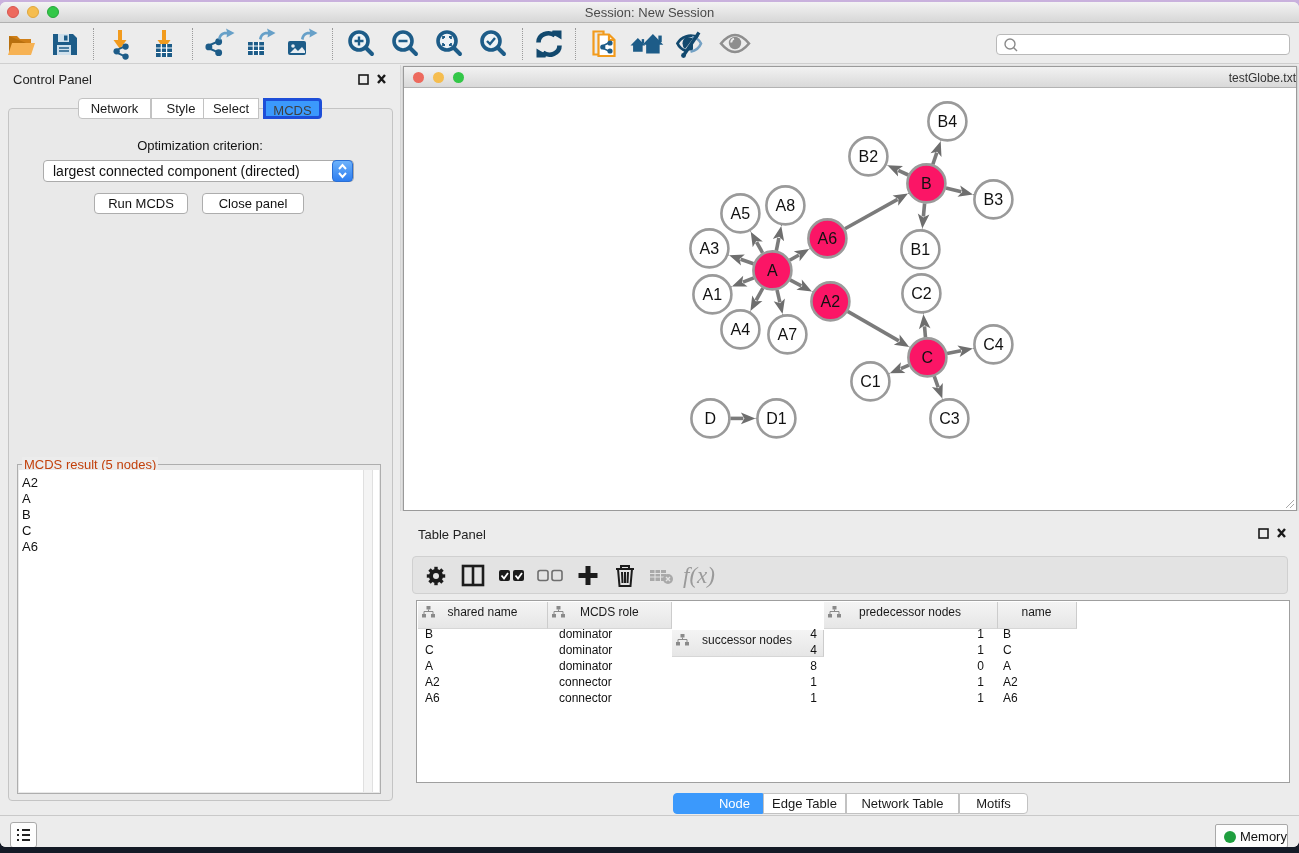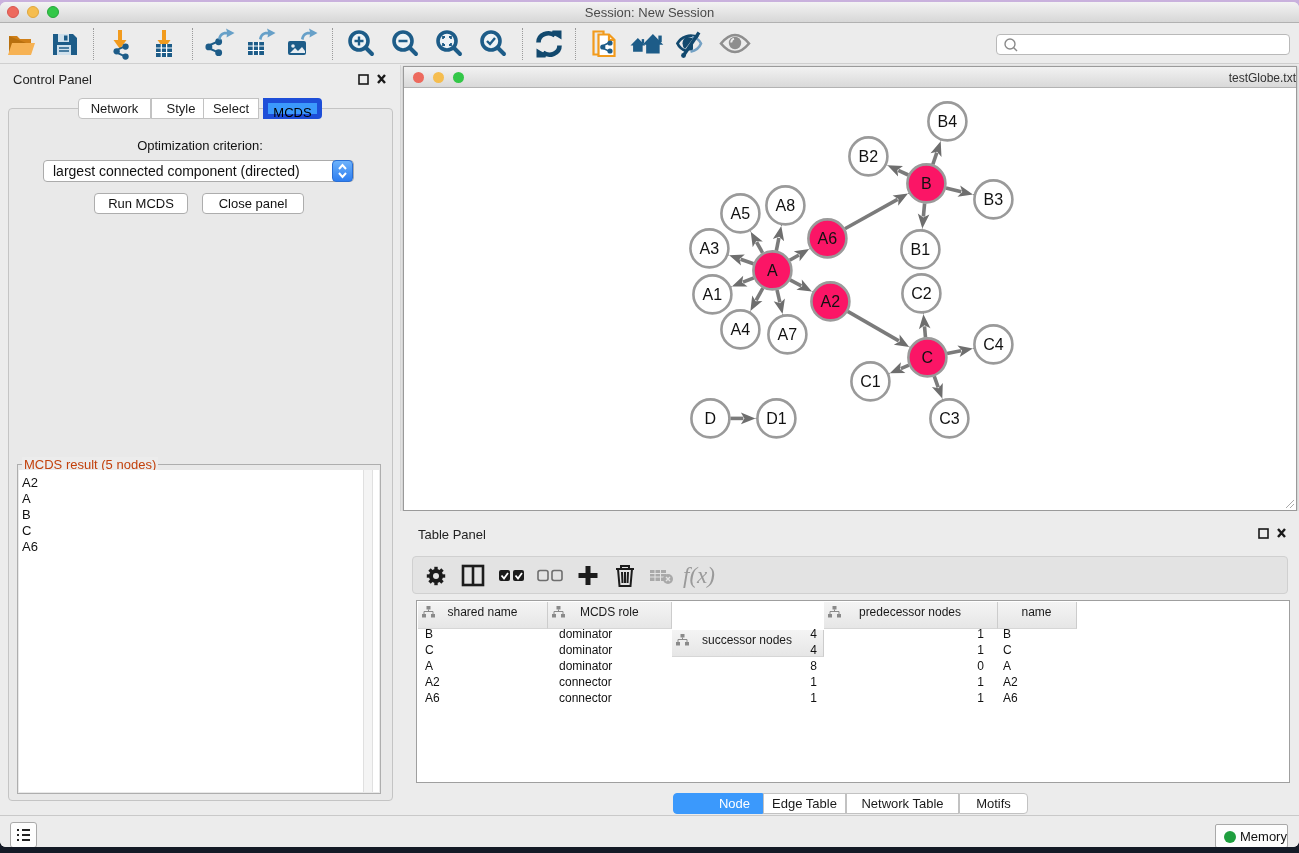--- a/index.html
+++ b/index.html
@@ -11,21 +11,21 @@
 #titlebar .ttl { position:absolute; left:0; right:0; top:3px; text-align:center; font-size:13px; color:#4a4a4a; }
 .light { position:absolute; width:12px; height:12px; border-radius:50%; top:4px; }
 #toolbar { position:absolute; left:0; top:22px; width:1299px; height:40px; background:#ececec; border-bottom:1px solid #cfcfcf; }
 .tsep { position:absolute; top:4px; height:32px; width:0; border-left:1px dotted #9a9a9a; }
 #searchbox { position:absolute; left:996px; top:10px; width:294px; height:21px; background:#fff; border:1px solid #b9b9b9; border-radius:4px; }
 
 #cp { position:absolute; left:0; top:63px; width:400px; height:752px; background:#ececec; }
 #cp .hdr { position:absolute; left:13px; top:7px; font-size:13px; color:#222; }
 #cptabs { position:absolute; left:78px; top:33px; height:21px; font-size:13px; z-index:3; }
 .tab { position:absolute; top:0; height:21px; background:#fff; border:1px solid #c2c2c2; color:#1a1a1a; text-align:center; line-height:19px; }
-.tabsel { background:#3b99fc; color:#000000; border:5px solid #1d4ed8; }
+.tabsel { background:#3b99fc; color:#404040; border:3px solid #1d4ed8; }
 #cpbox { position:absolute; left:8px; top:43px; width:385px; height:693px; background:#e9e9e9; border:1px solid #c4c4c4; border-radius:4px; }
 
 #netwin { position:absolute; left:403px; top:64px; width:894px; height:445px; background:#fff; border:1px solid #9a9a9a; box-shadow:0 1px 3px rgba(0,0,0,.25); }
 #nettb { position:absolute; left:0; top:0; width:100%; height:21px; background:linear-gradient(#f2f2f2,#d9d9d9); border-bottom:1px solid #b3b3b3; }
 #nettb .ttl { position:absolute; left:0; right:0; top:4px; text-align:right; font-size:12px; color:#333; }
 #netcanvas { position:absolute; left:0; top:21px; width:892px; height:422px; }
 #netcanvas text { font-size:16px; fill:#111; }
 
 #tp { position:absolute; left:400px; top:509px; width:899px; height:306px; background:#ececec; }
 #tp .hdr { position:absolute; left:18px; top:16px; font-size:13px; color:#222; }

